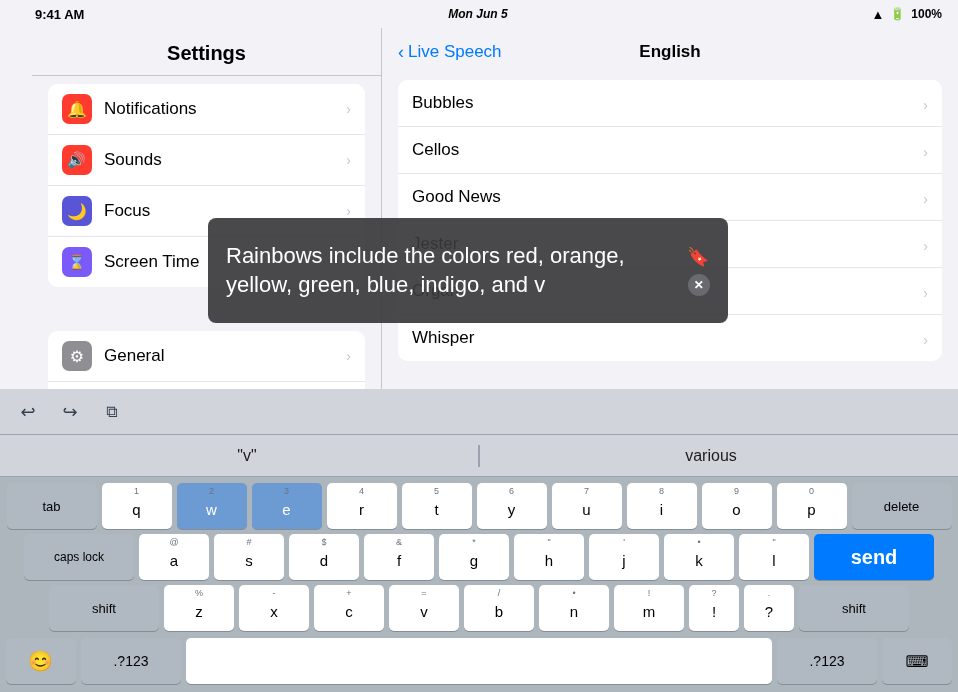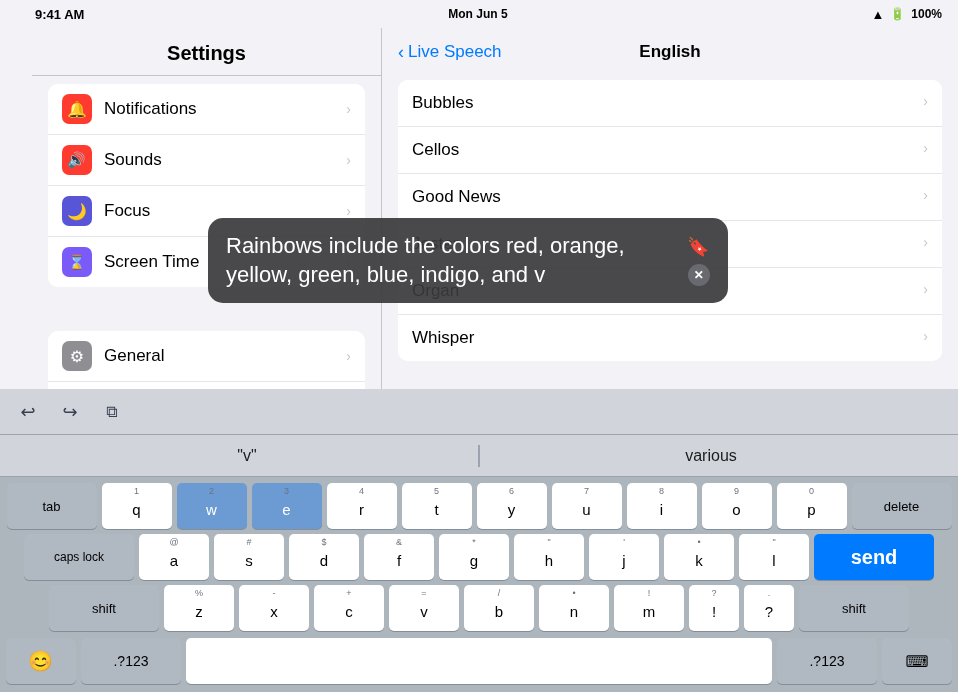--- a/index.html
+++ b/index.html
@@ -131,21 +131,21 @@
       color: #000;
     }
     .english-list {
       background: #fff;
       border-radius: 10px;
       margin: 8px 16px;
       overflow: hidden;
     }
     .english-item {
       display: flex;
-      align-items: flex-start;
+      align-items: flex-end;
       padding: 13px 14px;
       border-bottom: 1px solid #e5e5ea;
       background: #fff;
       justify-content: space-between;
     }
     .english-item:last-child { border-bottom: none; }
     .english-item-label {
       font-size: 17px;
       color: #000;
     }
@@ -153,22 +153,22 @@
       color: #c7c7cc;
       font-size: 14px;
     }
 
     
     .speech-bubble {
       position: absolute;
       top: 218px;
       left: 208px;
       background: rgba(58, 58, 60, 0.92);
-      border-radius: 15px;
-      padding: 14px 18px;
+      border-radius: 8px;
+      padding: 24px 18px;
       max-width: 520px;
       z-index: 50;
       display: flex;
       align-items: center;
     }
     .speech-text {
       font-size: 22px;
       font-weight: 500;
       color: #fff;
       line-height: 1.3;
@@ -309,21 +309,21 @@
     .key-num-switch { width: 100px; font-size: 14px; background: #b0b8c2; }
     .key-space { flex: 1; font-size: 15px; background: #fff; }
     .key-num-switch2 { width: 100px; font-size: 14px; background: #b0b8c2; }
     .key-keyboard { width: 70px; background: #b0b8c2; font-size: 16px; }
   </style>
 </head>
 <body>
 
 <div class="status-bar">
   <div class="status-time">9:41 AM</div>
-  <div style="font-size:12px;">Mon Jun 5</div>
+  <div style="font-size:12px;font-style:italic;">Mon Jun 5</div>
   <div class="status-right">
     <span style="font-size:13px;">▲</span>
     <span style="font-size:12px;">🔋</span>
     <span style="font-size:12px;text-align:center;">100%</span>
   </div>
 </div>
 
 <div class="main-container">
 
   <div class="settings-panel">

